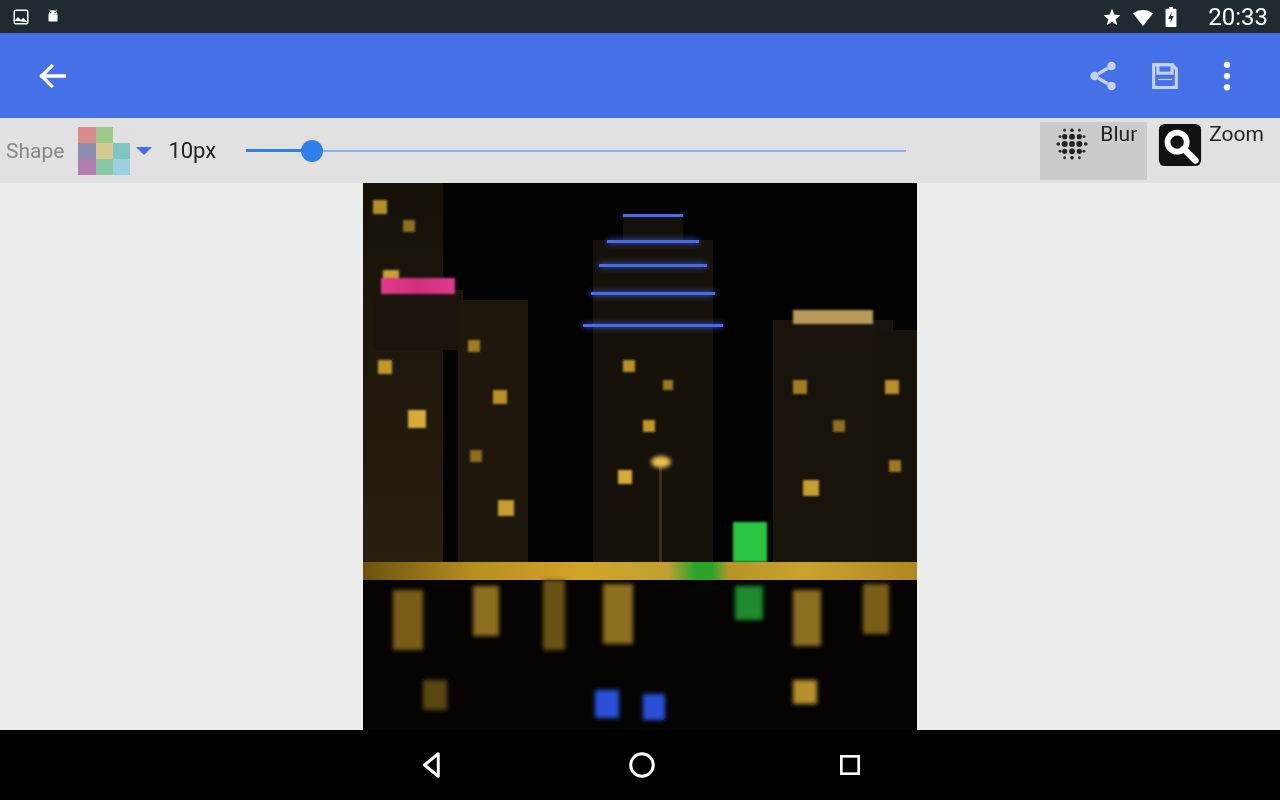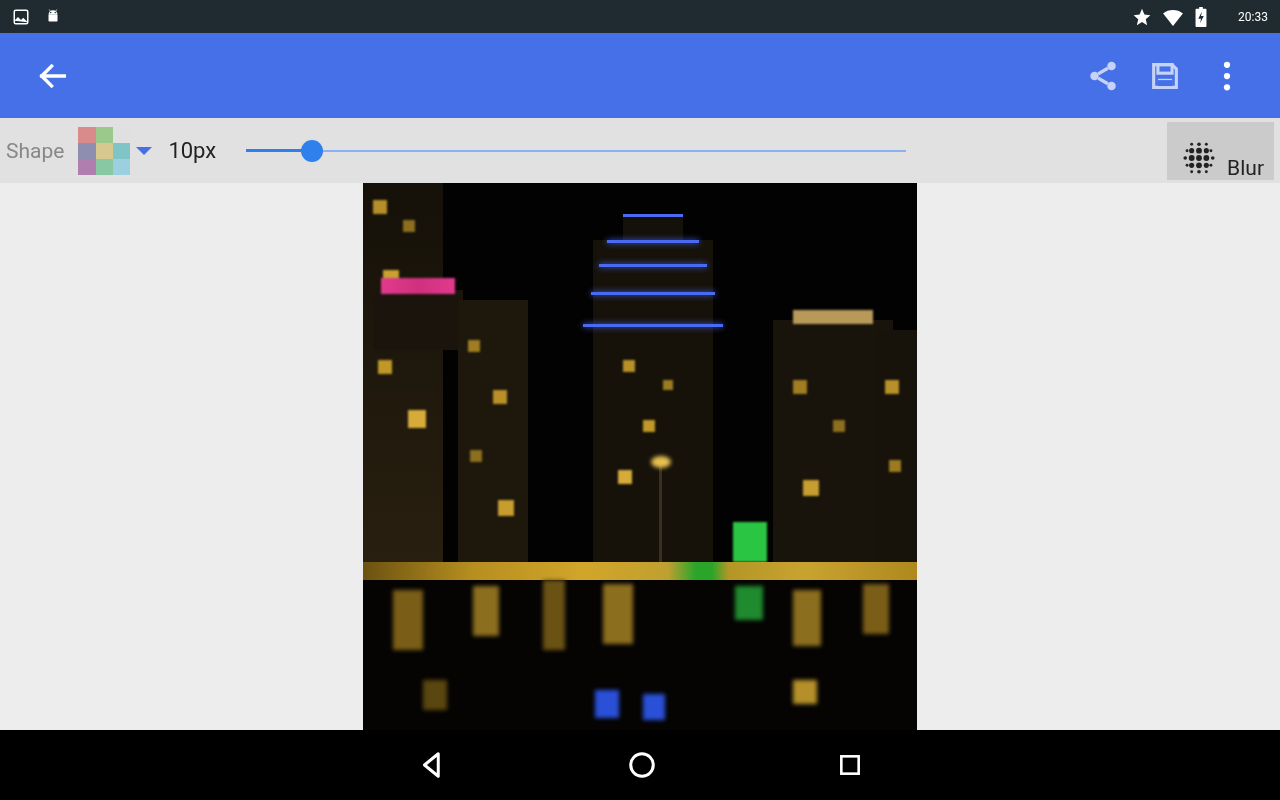--- a/index.html
+++ b/index.html
@@ -20,21 +20,21 @@
 
 .toolbar{height:65px;background:#e1e1e1;display:flex;align-items:center;padding-left:6px;padding-right:6px;color:#666}
 .lbl{font-size:21px;color:#888;margin-right:14px}
 .shape-swatch{width:52px;height:48px;display:grid;grid-template-columns:repeat(3,1fr);grid-template-rows:repeat(3,1fr);margin-right:6px}
 .dd{width:0;height:0;border-left:8px solid transparent;border-right:8px solid transparent;border-top:8px solid #4570e8;margin-right:16px}
 .val{font-size:22px;color:#222;margin-right:30px}
 .slider{position:relative;width:660px;height:30px;display:flex;align-items:center}
 .track-a{height:3px;background:#2f80ec}
 .track-b{height:2px;background:#8ab1f1}
 .thumb{position:absolute;top:50%;width:22px;height:22px;border-radius:50%;background:#2f80ec;transform:translate(-50%,-50%)}
-.tool{display:flex;align-items:flex-end;padding:0 10px;height:58px;cursor:pointer}
+.tool{display:flex;align-items:flex-start;padding:0 10px;height:58px;cursor:pointer}
 .tool.sel{background:#cbcbcb}
 .tool .tl{font-size:21px;color:#222;margin-left:6px}
 
 
 .canvas{background:#ededed;height:547px;display:flex;justify-content:center}
 .imgwrap{width:554px;height:547px;position:relative;overflow:hidden}
 .sky{position:absolute;inset:0;background:#030202}
 .bld{position:absolute;bottom:140px}
 .win{position:absolute;filter:blur(1px)}
 .bridge{position:absolute;left:0;right:0;height:18px;bottom:150px;
@@ -81,21 +81,21 @@
           <path d="M12 20L1 6c6-5 16-5 22 0L12 20z"></path>
         </svg>
     </span>
     <span>
       <svg width="14" height="20" viewBox="0 0 14 22" fill="#fff">
           <rect x="1" y="2" width="12" height="20" rx="1"></rect>
           <rect x="5" y="0" width="4" height="3"></rect>
           <path d="M8 5l-4 8h3l-1 5 4-8H7z" fill="#1f2b30"></path>
         </svg>
     </span>
-    <span style="font-size:12px;margin-left:20px">20:33</span>
+    <span style="font-size:24px;margin-left:20px">20:33</span>
   </div>
 </div>
 
 <div class="appbar">
   <div class="abtn">
     <svg width="34" height="34" viewBox="0 0 24 24" fill="none" stroke="#fff" stroke-width="2.4" stroke-linecap="square">
         <path d="M20 12H4M11 5l-7 7 7 7"></path>
       </svg>
   </div>
   <div class="sp"></div>
@@ -172,20 +172,30 @@
         <circle cx="8" cy="4.5" r=".8"></circle>
           <circle cx="16" cy="4.5" r=".8"></circle>
           <circle cx="8" cy="19.5" r=".8"></circle>
           <circle cx="16" cy="19.5" r=".8"></circle>
       </svg>
     </span>
     <span class="tl">Blur</span>
   </div>
 
 
+  <div class="tool">
+    <span>
+      <svg width="46" height="46" viewBox="0 0 24 24">
+          <rect x="1" y="1" width="22" height="22" rx="3" fill="#111"></rect>
+          <circle cx="10.5" cy="10.5" r="5" fill="none" stroke="#fff" stroke-width="3"></circle>
+          <line x1="14" y1="14" x2="20" y2="20" stroke="#fff" stroke-width="3.4" stroke-linecap="round"></line>
+        </svg>
+    </span>
+    <span class="tl">Zoom</span>
+  </div>
 </div>
 
 <div class="canvas">
   <div class="imgwrap">
     <div class="sky"></div>
 
     <div class="bld" style="left:0;width:80px;height:430px;background:linear-gradient(#141008,#2a2010)">
       <div class="win" style="left:10px;top:40px;width:14px;height:14px;background:#b5902a"></div>
       <div class="win" style="left:40px;top:60px;width:12px;height:12px;background:#8c6e1f"></div>
       <div class="win" style="left:20px;top:110px;width:16px;height:16px;background:#caa032"></div>

